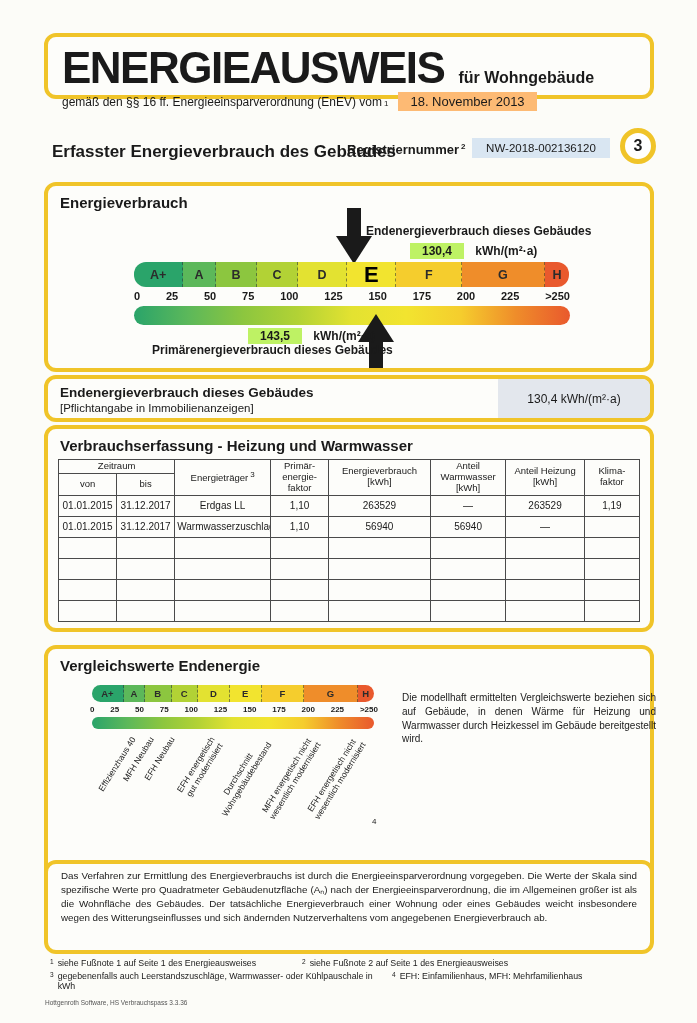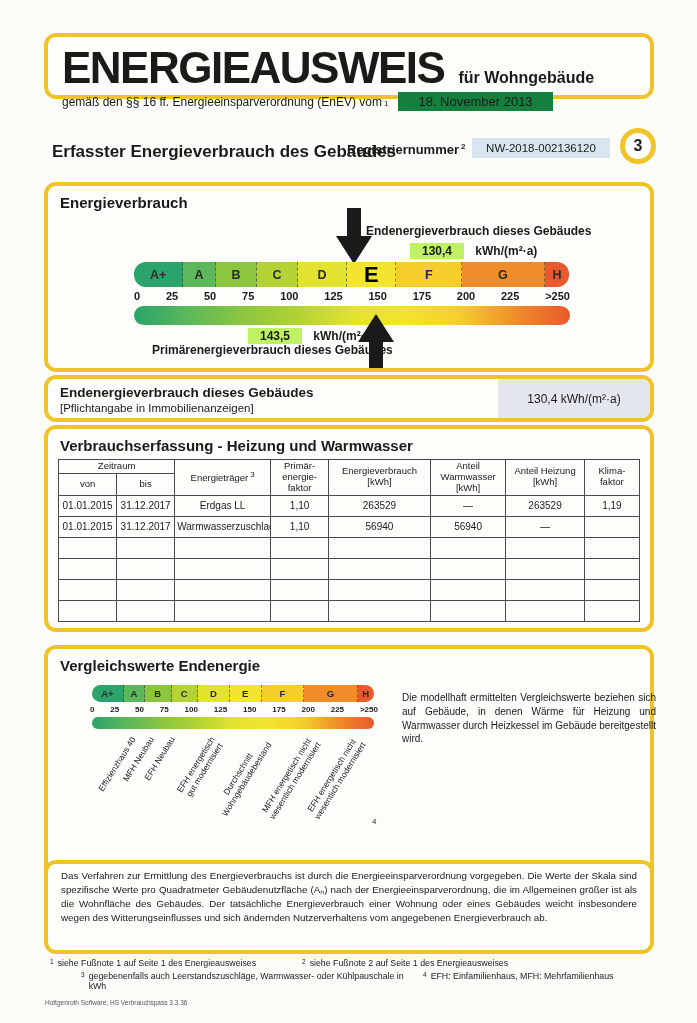--- a/index.html
+++ b/index.html
@@ -8,21 +8,21 @@
 
   .box { position:absolute; left:44px; width:610px; border:4px solid #f0c429; border-radius:12px; background:#fdfdfa; }
   .box-heading { font-size:15px; font-weight:bold; padding:8px 12px 0; }
 
   
   #header-box { top:33px; height:66px; padding:8px 14px 0; }
   .title-row { display:flex; align-items:baseline; }
   .main-title { font-size:44px; font-weight:bold; letter-spacing:-1.5px; line-height:1.05; }
   .title-sub { font-size:16px; font-weight:bold; margin-left:14px; }
   .law-row { display:flex; align-items:baseline; font-size:12px; margin-top:1px; }
-  .law-date { background:#15803d; padding:2px 20px; margin-left:10px; font-size:13px; }
+  .law-date { background:#fdba74; padding:2px 12px; margin-left:10px; font-size:13px; }
   sup.fn { font-size:8px; vertical-align:super; margin-left:2px; }
 
   
   #meta-row { position:absolute; top:134px; left:52px; width:604px; height:38px; }
   #meta-row > * { position:absolute; top:8px; }
   .meta-label { left:0; font-size:17px; font-weight:bold; }
   .reg-label  { left:295px; font-size:13px; font-weight:bold; }
   .reg-value  { left:420px; width:138px; background:#d9e6f2; text-align:center; font-size:11.5px; padding:4px 0; top:4px !important; }
   .page-circle { left:568px; top:-6px !important; width:36px; height:36px; border-radius:50%; border:5px solid #f0c429;
                  background:#fff; display:flex; align-items:center; justify-content:center; font-size:16px; font-weight:bold; }
@@ -89,21 +89,21 @@
   
   #erl-box { top:860px; height:94px; }
   #erl-text { padding:5px 13px 0; font-size:9.8px; text-align:justify; line-height:1.42; }
 
   
   #footnotes { position:absolute; top:958px; left:50px; width:600px; font-size:8.8px; }
   .fnrow { display:flex; margin-bottom:3px; }
   .fnrow .fni { display:flex; }
   .fnrow .fni sup { font-size:6.5px; margin-right:4px; }
   #fnrow1 .fni:first-child { flex:0 0 252px; }
-  #fnrow2 .fni:first-child { flex:0 0 342px;margin-left:31px; }
+  #fnrow2 .fni:first-child { flex:0 0 342px; }
   #footer-line { position:absolute; top:999px; left:45px; font-size:6.5px; color:#555; }
 </style>
 </head>
 <body>
 
 <div class="page">
 
   <div class="box" id="header-box">
     <div class="title-row">
       <span class="main-title">ENERGIEAUSWEIS</span>

